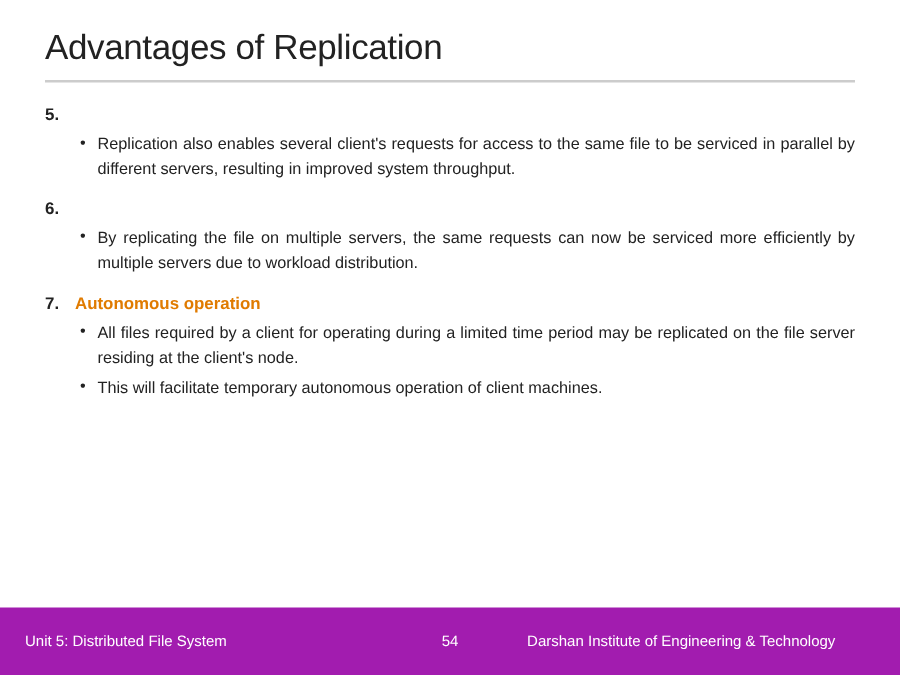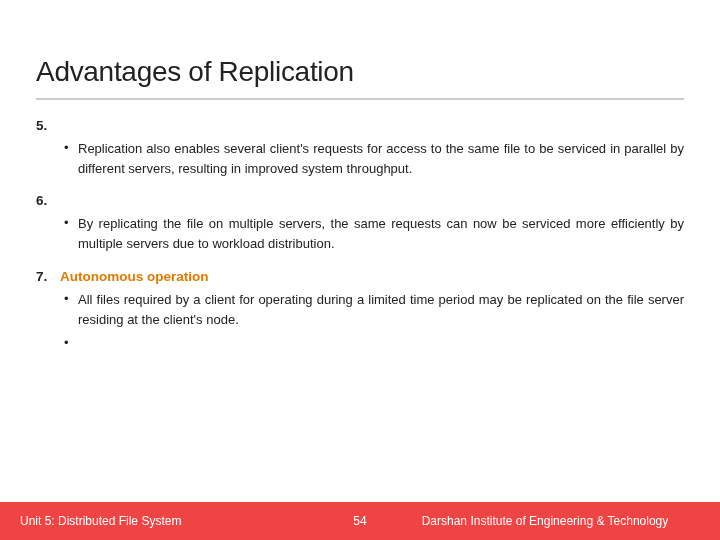--- a/index.html
+++ b/index.html
@@ -30,21 +30,20 @@
       flex: 1;
       padding: 22px 36px 10px 36px;
     }
 
     .title {
       font-size: 28px;
       font-weight: 400;
       color: #222;
       margin-bottom: 10px;
       letter-spacing: -0.3px;
-      margin-top: 34px;
     }
 
     .title-divider {
       height: 2px;
       background: #cccccc;
       margin-bottom: 18px;
     }
 
     .section {
       margin-bottom: 14px;
@@ -86,22 +85,22 @@
     .bullet-text {
       font-size: 13px;
       color: #222;
       line-height: 1.55;
       text-align: justify;
     }
 
     .footer {
       display: flex;
       align-items: center;
-      background: #ef4444;
-      height: 38px;
+      background: #a21caf;
+      height: 54px;
       padding: 0 20px;
     }
 
     .footer-left {
       flex: 1;
       color: #ffffff;
       font-size: 12px;
       font-weight: 500;
     }
 
@@ -153,20 +152,21 @@
       <div class="section-header">
         <span class="section-number">7.</span>
         <span class="section-title">Autonomous operation</span>
       </div>
       <div class="bullet-item">
         <span class="bullet">•</span>
         <span class="bullet-text">All files required by a client for operating during a limited time period may be replicated on the file server residing at the client's node.</span>
       </div>
       <div class="bullet-item">
         <span class="bullet">•</span>
+        <span class="bullet-text">This will facilitate temporary autonomous operation of client machines.</span>
       </div>
     </div>
   </div>
 
   <div class="footer">
     <span class="footer-left">Unit 5: Distributed File System</span>
     <span class="footer-center">54</span>
     <span class="footer-right">Darshan Institute of Engineering &amp; Technology</span>
   </div>
 </div>

